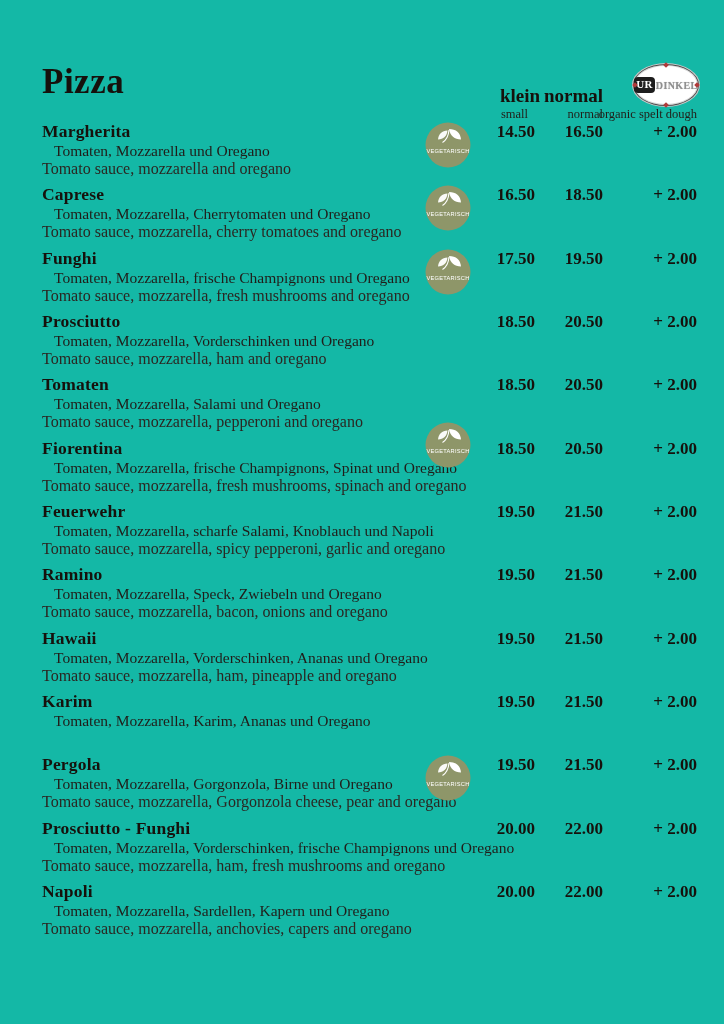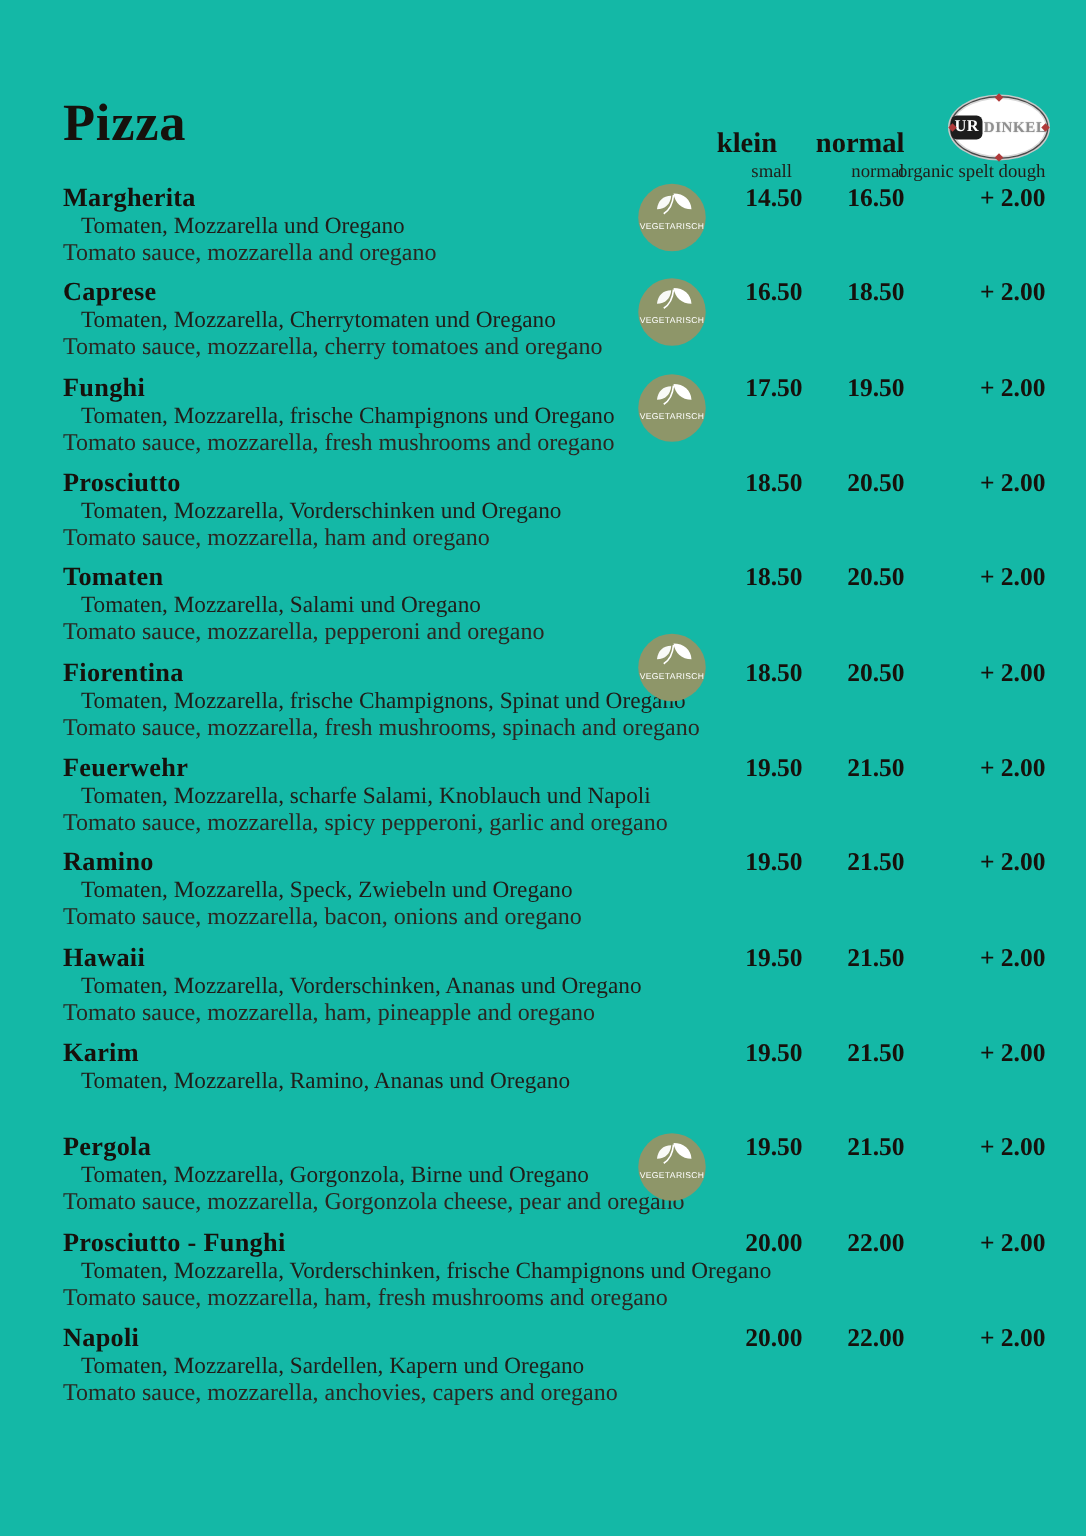--- a/index.html
+++ b/index.html
@@ -15,21 +15,21 @@
   
   .page-title {
     position: absolute; left: 42px; top: 64px;
     font-size: 35px; font-weight: 700; letter-spacing: 0.5px;
     color: #16110c; margin: 0; line-height: 1;
   }
   .col-head {
     position: absolute; top: 86px;
     font-size: 19px; font-weight: 700; color: #16110c; line-height: 1;
   }
-  .col-head.klein  { right: 206px; }
+  .col-head.klein  { right: 184px; }
   .col-head.normal { right: 121px; }
   .sub-head {
     position: absolute; top: 108px;
     font-size: 12.5px; color: #221d18; line-height: 1;
   }
   .sub-head.small  { right: 196px; }
   .sub-head.normal { right: 121px; }
   .sub-head.spelt  { right: 27px; }
 
   
@@ -245,21 +245,21 @@
     </div>
 
     <span class="price small">19.50</span>
     <span class="price normal">21.50</span>
     <span class="price spelt">+ 2.00</span>
   </div>
 
   <div class="row">
     <div class="texts">
       <div class="item-name">Karim</div>
-      <div class="item-desc">Tomaten, Mozzarella, Ramino, Ananas und Oregano</div>
+      <div class="item-desc">Tomaten, Mozzarella, Karim, Ananas und Oregano</div>
     </div>
 
     <span class="price small">19.50</span>
     <span class="price normal">21.50</span>
     <span class="price spelt">+ 2.00</span>
   </div>
 
   <div class="row">
     <div class="texts">
       <div class="item-name">Pergola</div>

